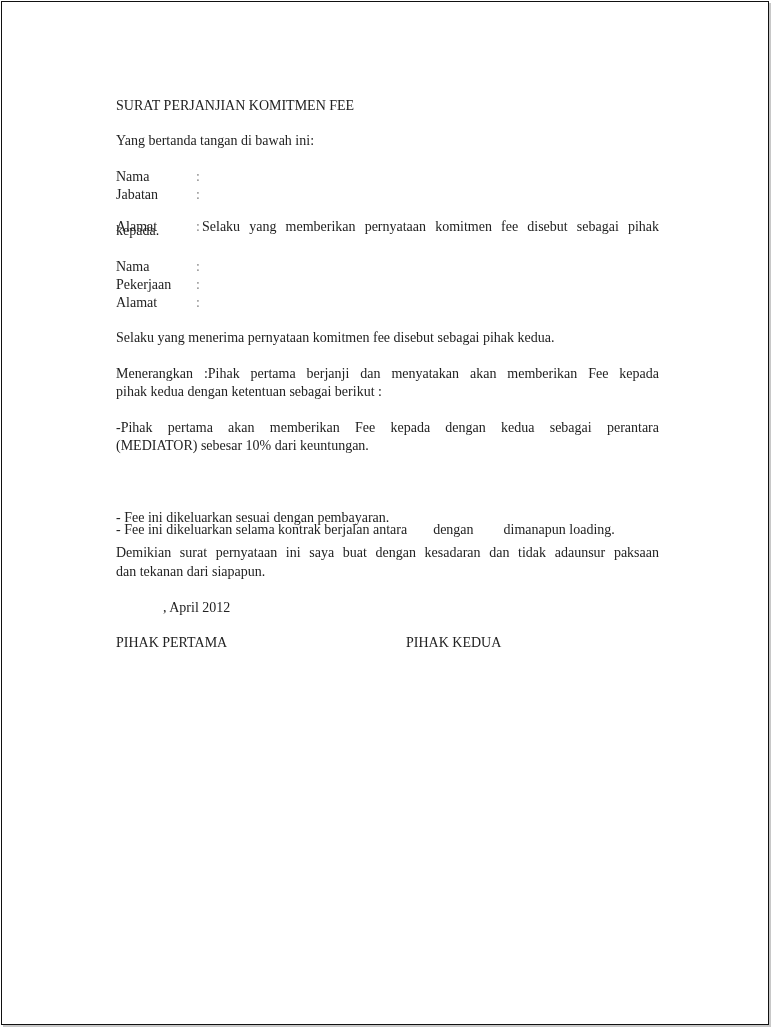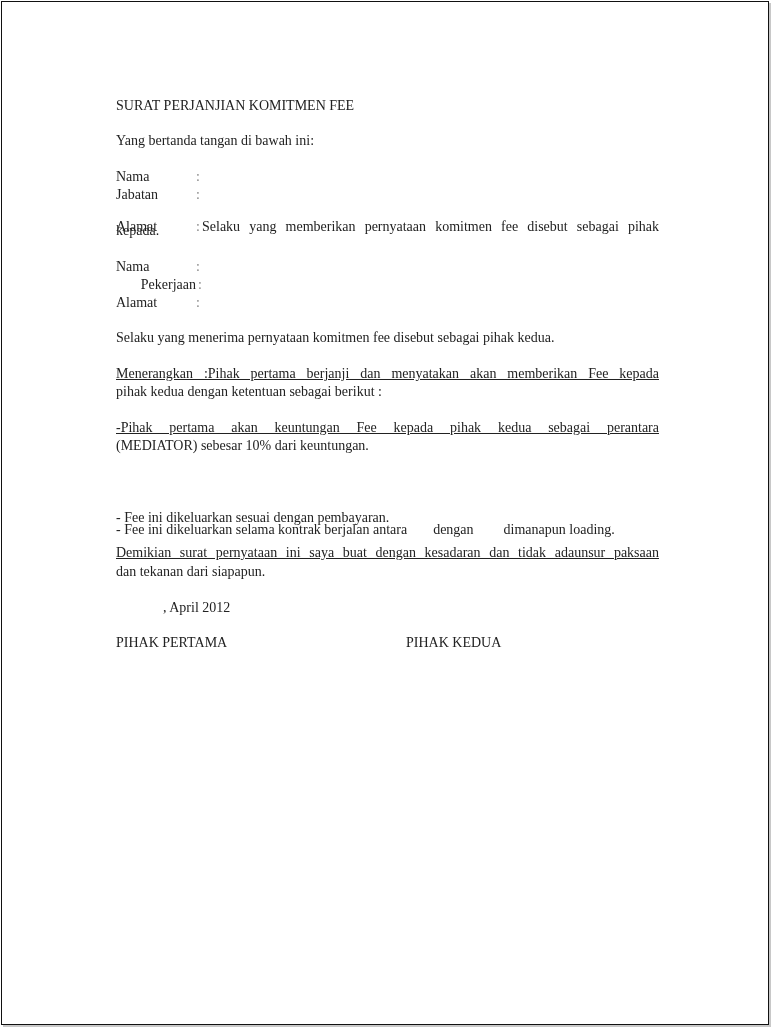--- a/index.html
+++ b/index.html
@@ -22,21 +22,21 @@
     .content {
       position: absolute;
       left: 114px;
       width: 543px;
       font-size: 14px;
       line-height: 18px;
     }
     .line { position: absolute; left: 0; white-space: nowrap; }
     .justify {
       position: absolute; left: 0; width: 543px;
-      text-align: justify; white-space: normal; text-decoration: underline;
+      text-align: justify; white-space: normal;
     }
     .justify.last-fill { text-align-last: justify; }
     .field-row { position: absolute; left: 0; white-space: nowrap; }
     .field-label { display: inline-block; width: 80px; }
     .field-colon { display: inline-block; width: 6px; color: #888; }
     .gap { display: inline-block; }
   </style>
 </head>
 <body>
 
@@ -54,33 +54,33 @@
       <span class="field-label">Jabatan</span><span class="field-colon">:</span>
     </div>
     <div class="field-row" style="top: 216px; width: 543px;">
       <span class="field-label">Alamat</span><span class="field-colon">:</span><span style="display:inline-block; width:457px; text-align:justify; text-align-last:justify;">Selaku yang memberikan pernyataan komitmen fee disebut sebagai pihak</span>
     </div>
     <div class="line" style="top: 220px;">kepada.</div>
 
     <div class="field-row" style="top: 256px;">
       <span class="field-label">Nama</span><span class="field-colon">:</span>
     </div>
-    <div class="field-row" style="top: 274px; text-align: right;">
+    <div class="field-row" style="top: 274px;">
       <span class="field-label">Pekerjaan</span><span class="field-colon">:</span>
     </div>
     <div class="field-row" style="top: 292px;">
       <span class="field-label">Alamat</span><span class="field-colon">:</span>
     </div>
 
     <div class="line" style="top: 327px;">Selaku yang menerima pernyataan komitmen fee disebut sebagai pihak kedua.</div>
 
     <div class="justify last-fill" style="top: 363px;">Menerangkan :Pihak pertama berjanji dan menyatakan akan memberikan Fee kepada</div>
     <div class="line" style="top: 381px;">pihak kedua dengan ketentuan sebagai berikut :</div>
 
-    <div class="justify last-fill" style="top: 417px;">-Pihak pertama akan keuntungan Fee kepada pihak kedua sebagai perantara</div>
+    <div class="justify last-fill" style="top: 417px;">-Pihak pertama akan memberikan Fee kepada dengan kedua sebagai perantara</div>
     <div class="line" style="top: 435px;">(MEDIATOR) sebesar 10% dari keuntungan.</div>
 
     <div class="line" style="top: 471px; margin-top: 48px;">
       <span>- Fee ini dikeluarkan selama kontrak berjalan antara</span><span class="gap" style="width:26px;"></span><span>dengan</span><span class="gap" style="width:30px;"></span><span>dimanapun loading.</span>
     </div>
 
     <div class="line" style="top: 507px;">- Fee ini dikeluarkan sesuai dengan pembayaran.</div>
 
     <div class="justify last-fill" style="top: 542px;">Demikian surat pernyataan ini saya buat dengan kesadaran dan tidak adaunsur paksaan</div>
     <div class="line" style="top: 561px;">dan tekanan dari siapapun.</div>

